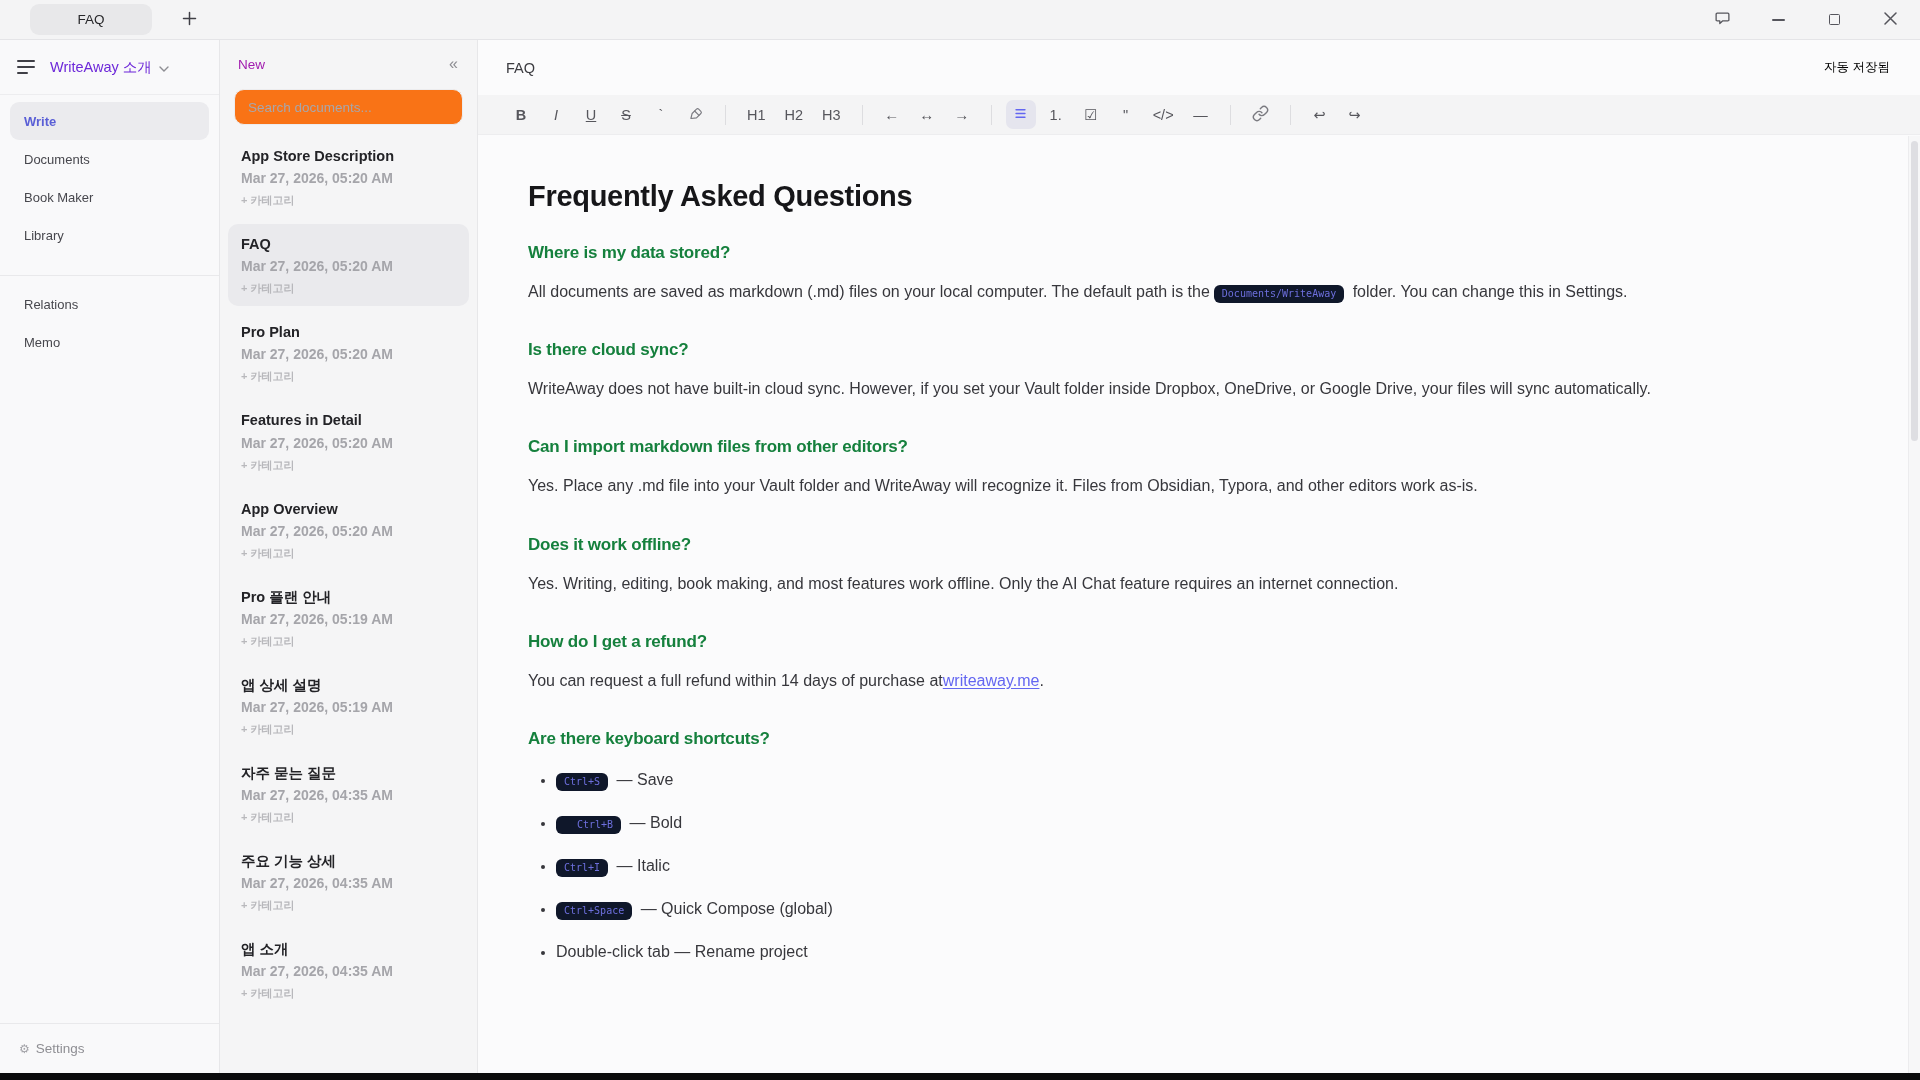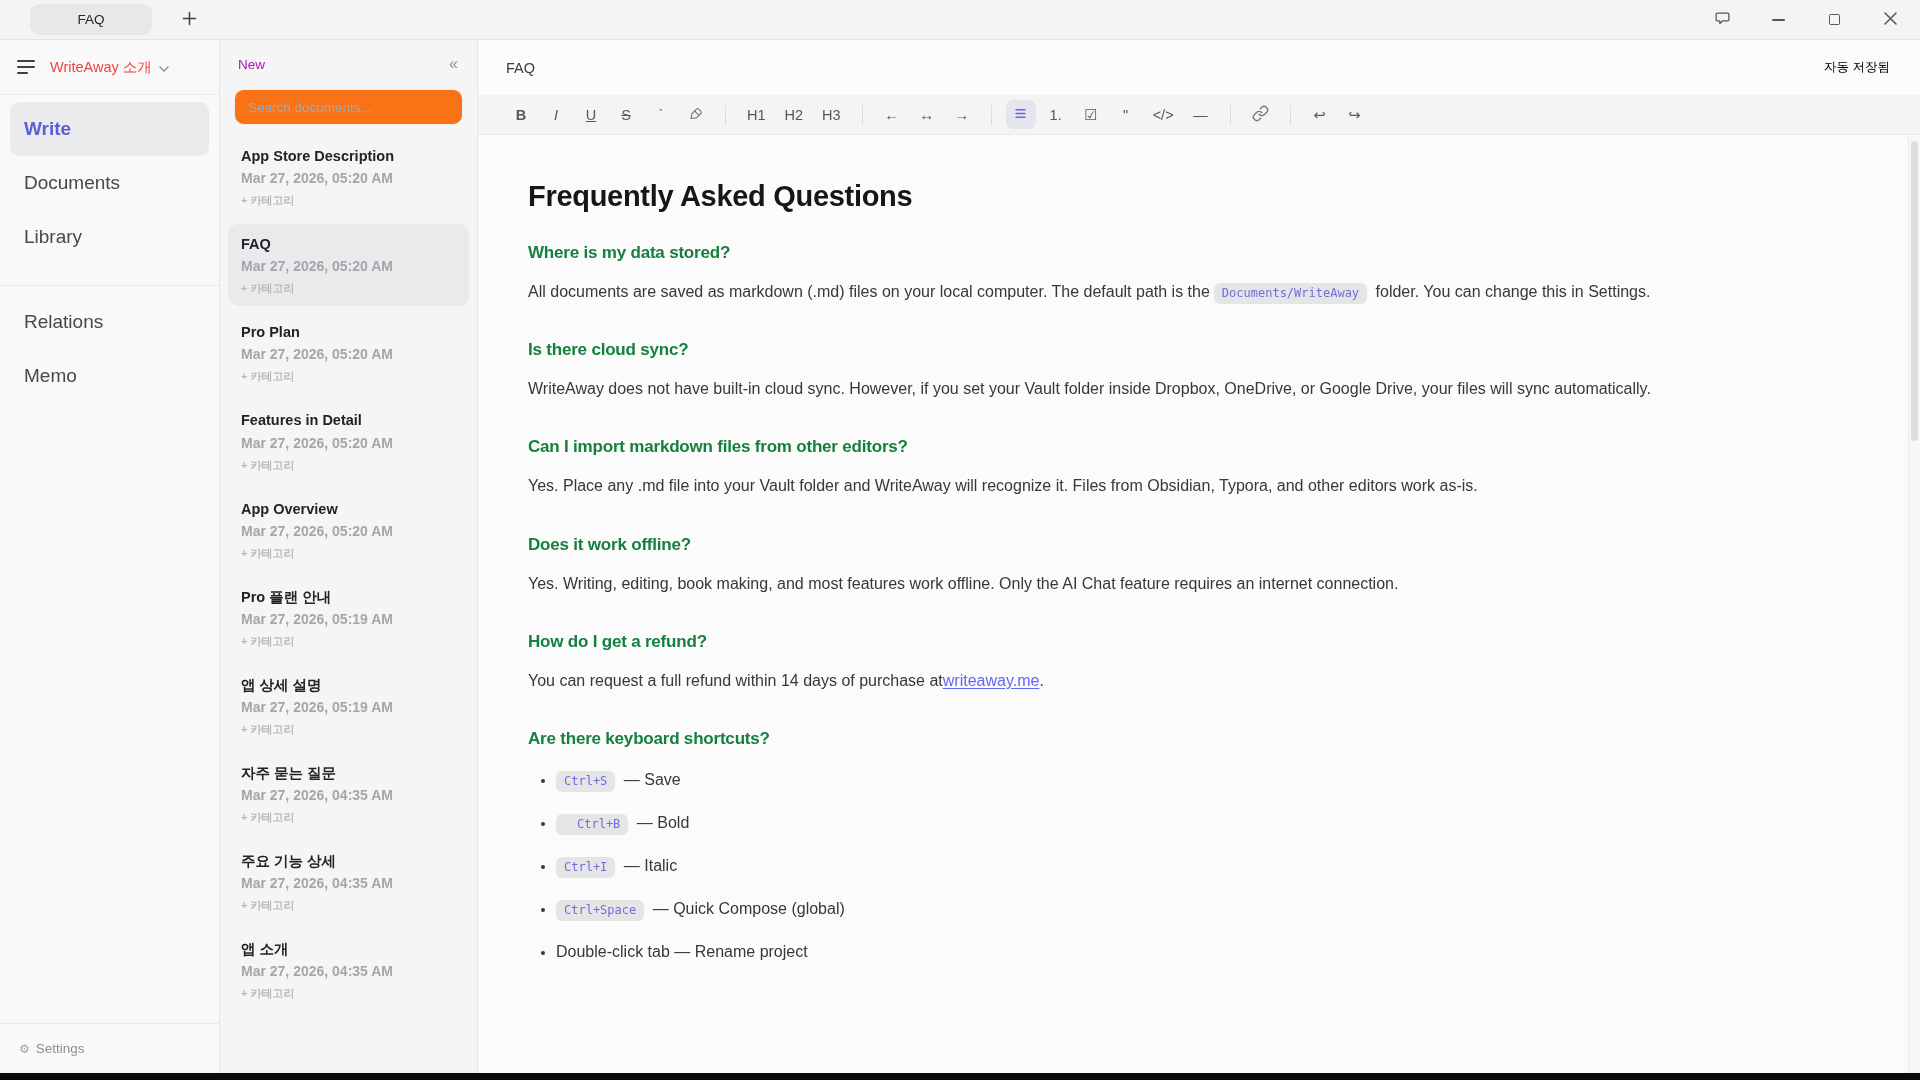--- a/index.html
+++ b/index.html
@@ -17,23 +17,23 @@
 
   
   .main { display:flex; height:1033px; }
 
   
   .sidebar { width:220px; background:#f9f9fa; border-right:1px solid #e7e7e9; display:flex; flex-direction:column; }
   .sidebar-header { height:55px; display:flex; align-items:center; gap:15px; padding:0 17px; border-bottom:1px solid #ededef; }
   .hamburger { display:flex; flex-direction:column; gap:4px; width:18px; }
   .hamburger span { height:1.8px; background:#3f3f46; border-radius:1px; }
   .hamburger span:nth-child(3){ width:11px; }
-  .project-switcher { display:flex; align-items:center; gap:7px; background:transparent; border:none; font-size:14.5px; color:#ef4444; font-family:inherit; }
+  .project-switcher { display:flex; align-items:center; gap:7px; background:transparent; border:none; font-size:14.5px; color:#6d28d9; font-family:inherit; }
   .nav { padding:7px 10px 0; }
-  .nav-item { height:54px; display:flex; align-items:center; padding:0 14px; border-radius:9px; font-size:19px; color:#47474d; cursor:default; }
+  .nav-item { height:38px; display:flex; align-items:center; padding:0 14px; border-radius:9px; font-size:13px; color:#47474d; cursor:default; }
   .nav-item.active { background:#ebebee; color:#5a5fd6; font-weight:700; }
   .nav-divider { height:1px; background:#e9e9eb; margin:21px 0 9px; }
   .sidebar-bottom { margin-top:auto; height:50px; border-top:1px solid #e9e9eb; display:flex; align-items:center; gap:6px; padding:0 19px; font-size:13.5px; color:#8e8e93; }
   .gear { font-family:"DejaVu Sans",sans-serif; font-size:12px; color:#a2a2a7; }
 
   
   .docs-panel { width:258px; background:#f5f5f6; border-right:1px solid #e7e7e9; display:flex; flex-direction:column; }
   .docs-header { height:48px; display:flex; align-items:center; justify-content:space-between; padding:0 19px 0 18px; }
   .docs-header-label { font-size:13.5px; color:#a21caf; }
   .collapse-btn { background:transparent; border:none; font-size:16px; color:#8e8e93; font-family:inherit; }
@@ -61,21 +61,21 @@
   .tb-btn.arrow { font-weight:700; font-size:15px; }
   .tb-btn.active { background:#e5e5ee; }
   .tb-divider { width:1px; height:20px; background:#dddde0; margin:0 9px; }
 
   .content-scroll { flex:1; overflow:hidden; padding:45px 0 0 50px; }
   .content { width:1330px; }
   .content-title { font-size:29px; font-weight:700; color:#161619; letter-spacing:-0.3px; margin-bottom:6px; }
   .faq-h2 { font-size:17px; font-weight:700; color:#15803d; letter-spacing:-0.2px; margin-top:37px; }
   .faq-h2:first-of-type { margin-top:30px; }
   .faq-p { font-size:16px; color:#37373c; margin-top:17px; line-height:1.45; }
-  .inline-code { font-family:"DejaVu Sans Mono","Liberation Mono",monospace; font-size:12px; color:#6d6fdd; background:#e5e5e5; border-radius:6px; padding:3px 8px 4px; margin:1px 4px; white-space:nowrap; }
+  .inline-code { font-family:"DejaVu Sans Mono","Liberation Mono",monospace; font-size:10px; color:#6d6fdd; background:#0f172a; border-radius:6px; padding:3px 8px 4px; margin:1px 4px; white-space:nowrap; }
   .faq-link { color:#6366f1; text-decoration:underline; text-underline-offset:2px; }
   .faq-list { margin-top:22px; padding-left:28px; list-style:disc; }
   .faq-li { font-size:16px; color:#37373c; margin-bottom:25px; }
   .faq-li::marker { color:#37373c; font-size:13px; }
 
   .scrollbar-track { position:absolute; right:0; top:96px; bottom:0; width:12px; background:#f7f7f8; border-left:1px solid #ececee; }
   .scrollbar-thumb { position:absolute; top:5px; left:2px; width:7px; height:300px; background:#dedee2; border-radius:4px; }
 
   .bottom-strip { position:absolute; left:0; bottom:0; width:1920px; height:7px; background:#0b0b0c; z-index:20; }
 </style>
@@ -131,20 +131,21 @@
         <span>
           <svg width="10" height="6" viewBox="0 0 10 6" fill="none">
               <path d="M1 1l4 4 4-4" stroke="#8e8e93" stroke-width="1.4" stroke-linecap="round"></path>
             </svg>
         </span>
       </button>
     </div>
     <nav class="nav" id="nav-primary">
         <div class="nav-item active">Write</div>
         <div class="nav-item">Documents</div>
+        <div class="nav-item">Book Maker</div>
         <div class="nav-item">Library</div>
       </nav>
     <div class="nav-divider"></div>
     <nav class="nav" id="nav-secondary" style="padding-top:0;">
         <div class="nav-item">Relations</div>
         <div class="nav-item">Memo</div>
       </nav>
     <div class="sidebar-bottom">
       <span class="gear">⚙</span>
       <span>Settings</span>

